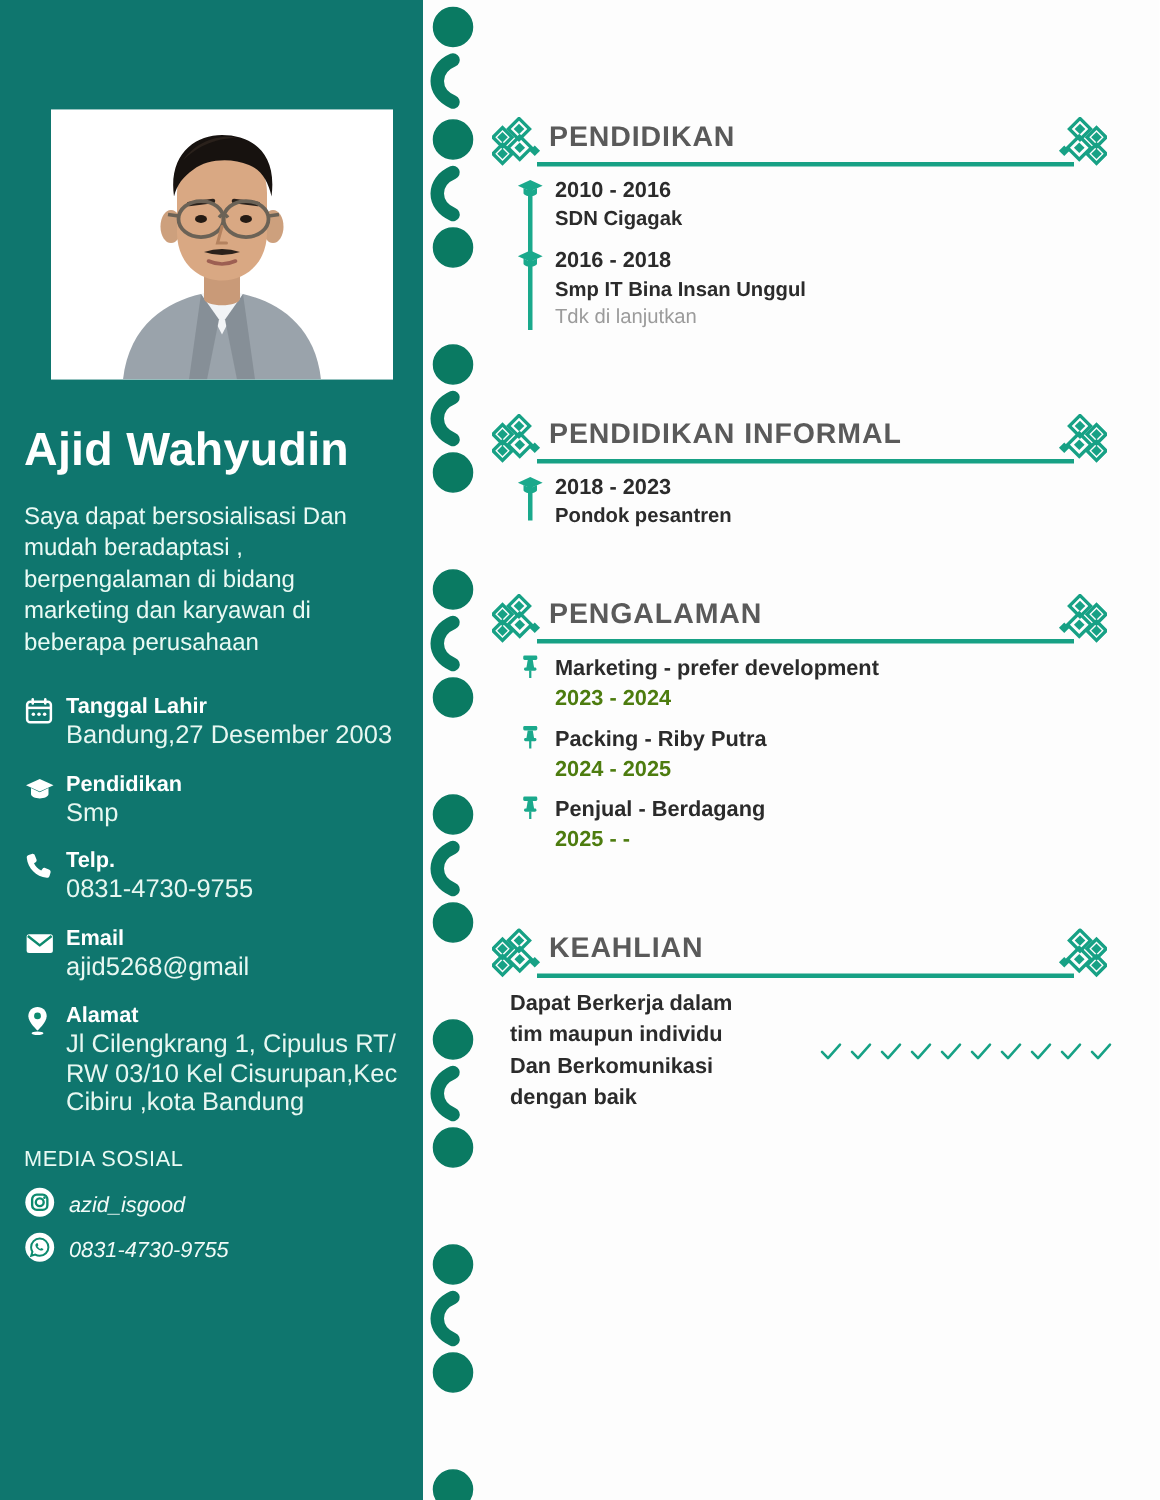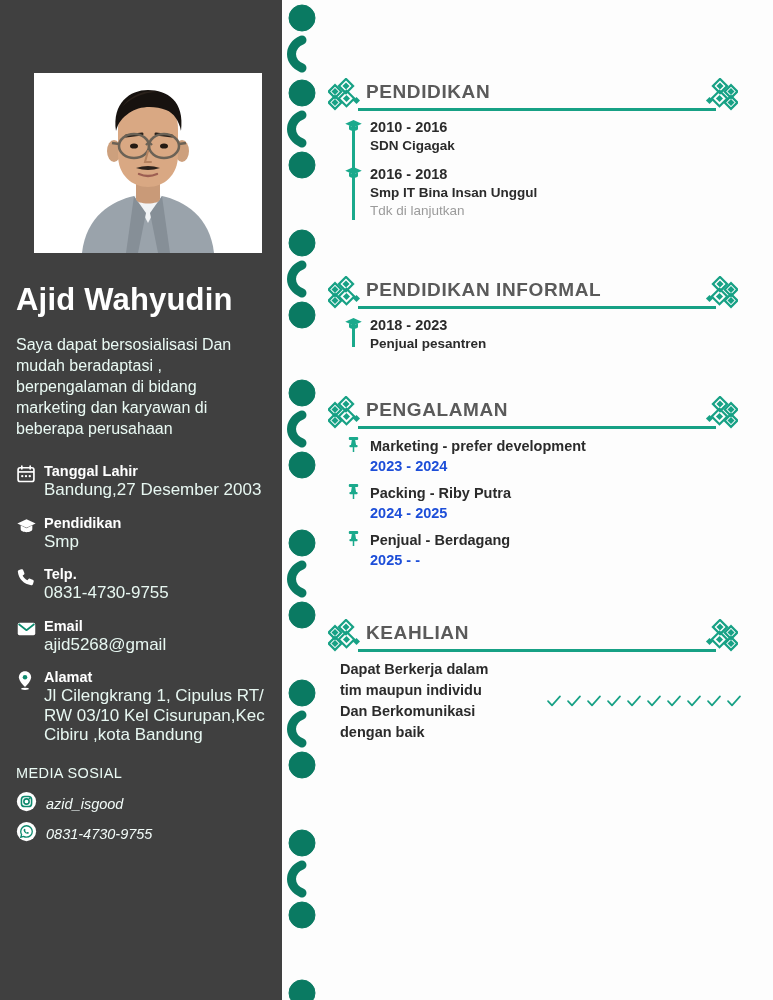--- a/index.html
+++ b/index.html
@@ -7,21 +7,21 @@
     width:773px;height:1000px;
     background:#ffffff;
     font-family:"Liberation Sans","DejaVu Sans",sans-serif;
     overflow:hidden;
   }
   .page{position:relative;width:773px;height:1000px;background:#fdfdfd;overflow:hidden;}
 
   
   .sidebar{
     position:absolute;left:0;top:0;width:282px;height:1000px;
-    background:#404040;
+    background:#0f766e;
   }
   .photo-frame{
     position:absolute;left:34px;top:73px;width:228px;height:180px;
     background:#ffffff;overflow:hidden;
   }
   .photo-frame svg{display:block;width:228px;height:180px;}
 
   .name{
     position:absolute;left:16px;top:282px;width:262px;
     color:#ffffff;font-size:31px;font-weight:bold;letter-spacing:.2px;
@@ -73,21 +73,21 @@
   .tl-ico{position:absolute;left:-26px;top:-1px;}
   .tl-range{font-size:14.5px;font-weight:bold;color:#2b2b2b;line-height:19px;}
   .tl-place{font-size:13.5px;font-weight:bold;color:#2b2b2b;line-height:18px;}
   .tl-note{font-size:13.5px;color:#9b9b9b;line-height:18px;}
 
   
   .exp{margin-left:22px;padding-left:26px;position:relative;}
   .exp-item{position:relative;margin-bottom:7px;}
   .exp-ico{position:absolute;left:-24px;top:0px;}
   .exp-role{font-size:14.5px;font-weight:bold;color:#2b2b2b;line-height:20px;}
-  .exp-years{font-size:14.5px;font-weight:bold;color:#1d4ed8;line-height:20px;}
+  .exp-years{font-size:14.5px;font-weight:bold;color:#4d7c0f;line-height:20px;}
 
   
   .skill-wrap{display:flex;align-items:center;margin-left:18px;gap:38px;}
   .skill-text{
     width:205px;font-size:14.5px;font-weight:bold;color:#2b2b2b;line-height:21px;
   }
   .skill-marks{display:flex;align-items:center;gap:4px;margin-left:16px;}
   .skill-marks svg{display:block;}
 </style>
 </head>
@@ -405,21 +405,21 @@
       <div class="tl">
         <div class="tl-line" style="bottom:6px;"></div>
         <div class="tl-item">
           <span class="tl-ico">
             <svg width="19" height="18" viewBox="0 0 24 24">
               <path d="M12 4 L23 9 L12 14 L1 9 Z" fill="#1aa98c"></path>
               <path d="M6 11 V15.5 C6 17.2 9 18.4 12 18.4 C15 18.4 18 17.2 18 15.5 V11 L12 14 Z" fill="#1aa98c"></path>
             </svg>
           </span>
           <div class="tl-range">2018 - 2023</div>
-          <div class="tl-place">Penjual pesantren</div>
+          <div class="tl-place">Pondok pesantren</div>
         </div>
       </div>
     </div>
 
     <div class="section" style="top:392px;">
       <div class="sec-head">
         <span class="orn-l">
           <svg width="34" height="34" viewBox="0 0 34 34">
             <g stroke="#17a185" stroke-width="2.2" fill="none">
               <rect x="2.5" y="9" width="9" height="9" transform="rotate(45 7 13.5)"></rect>

